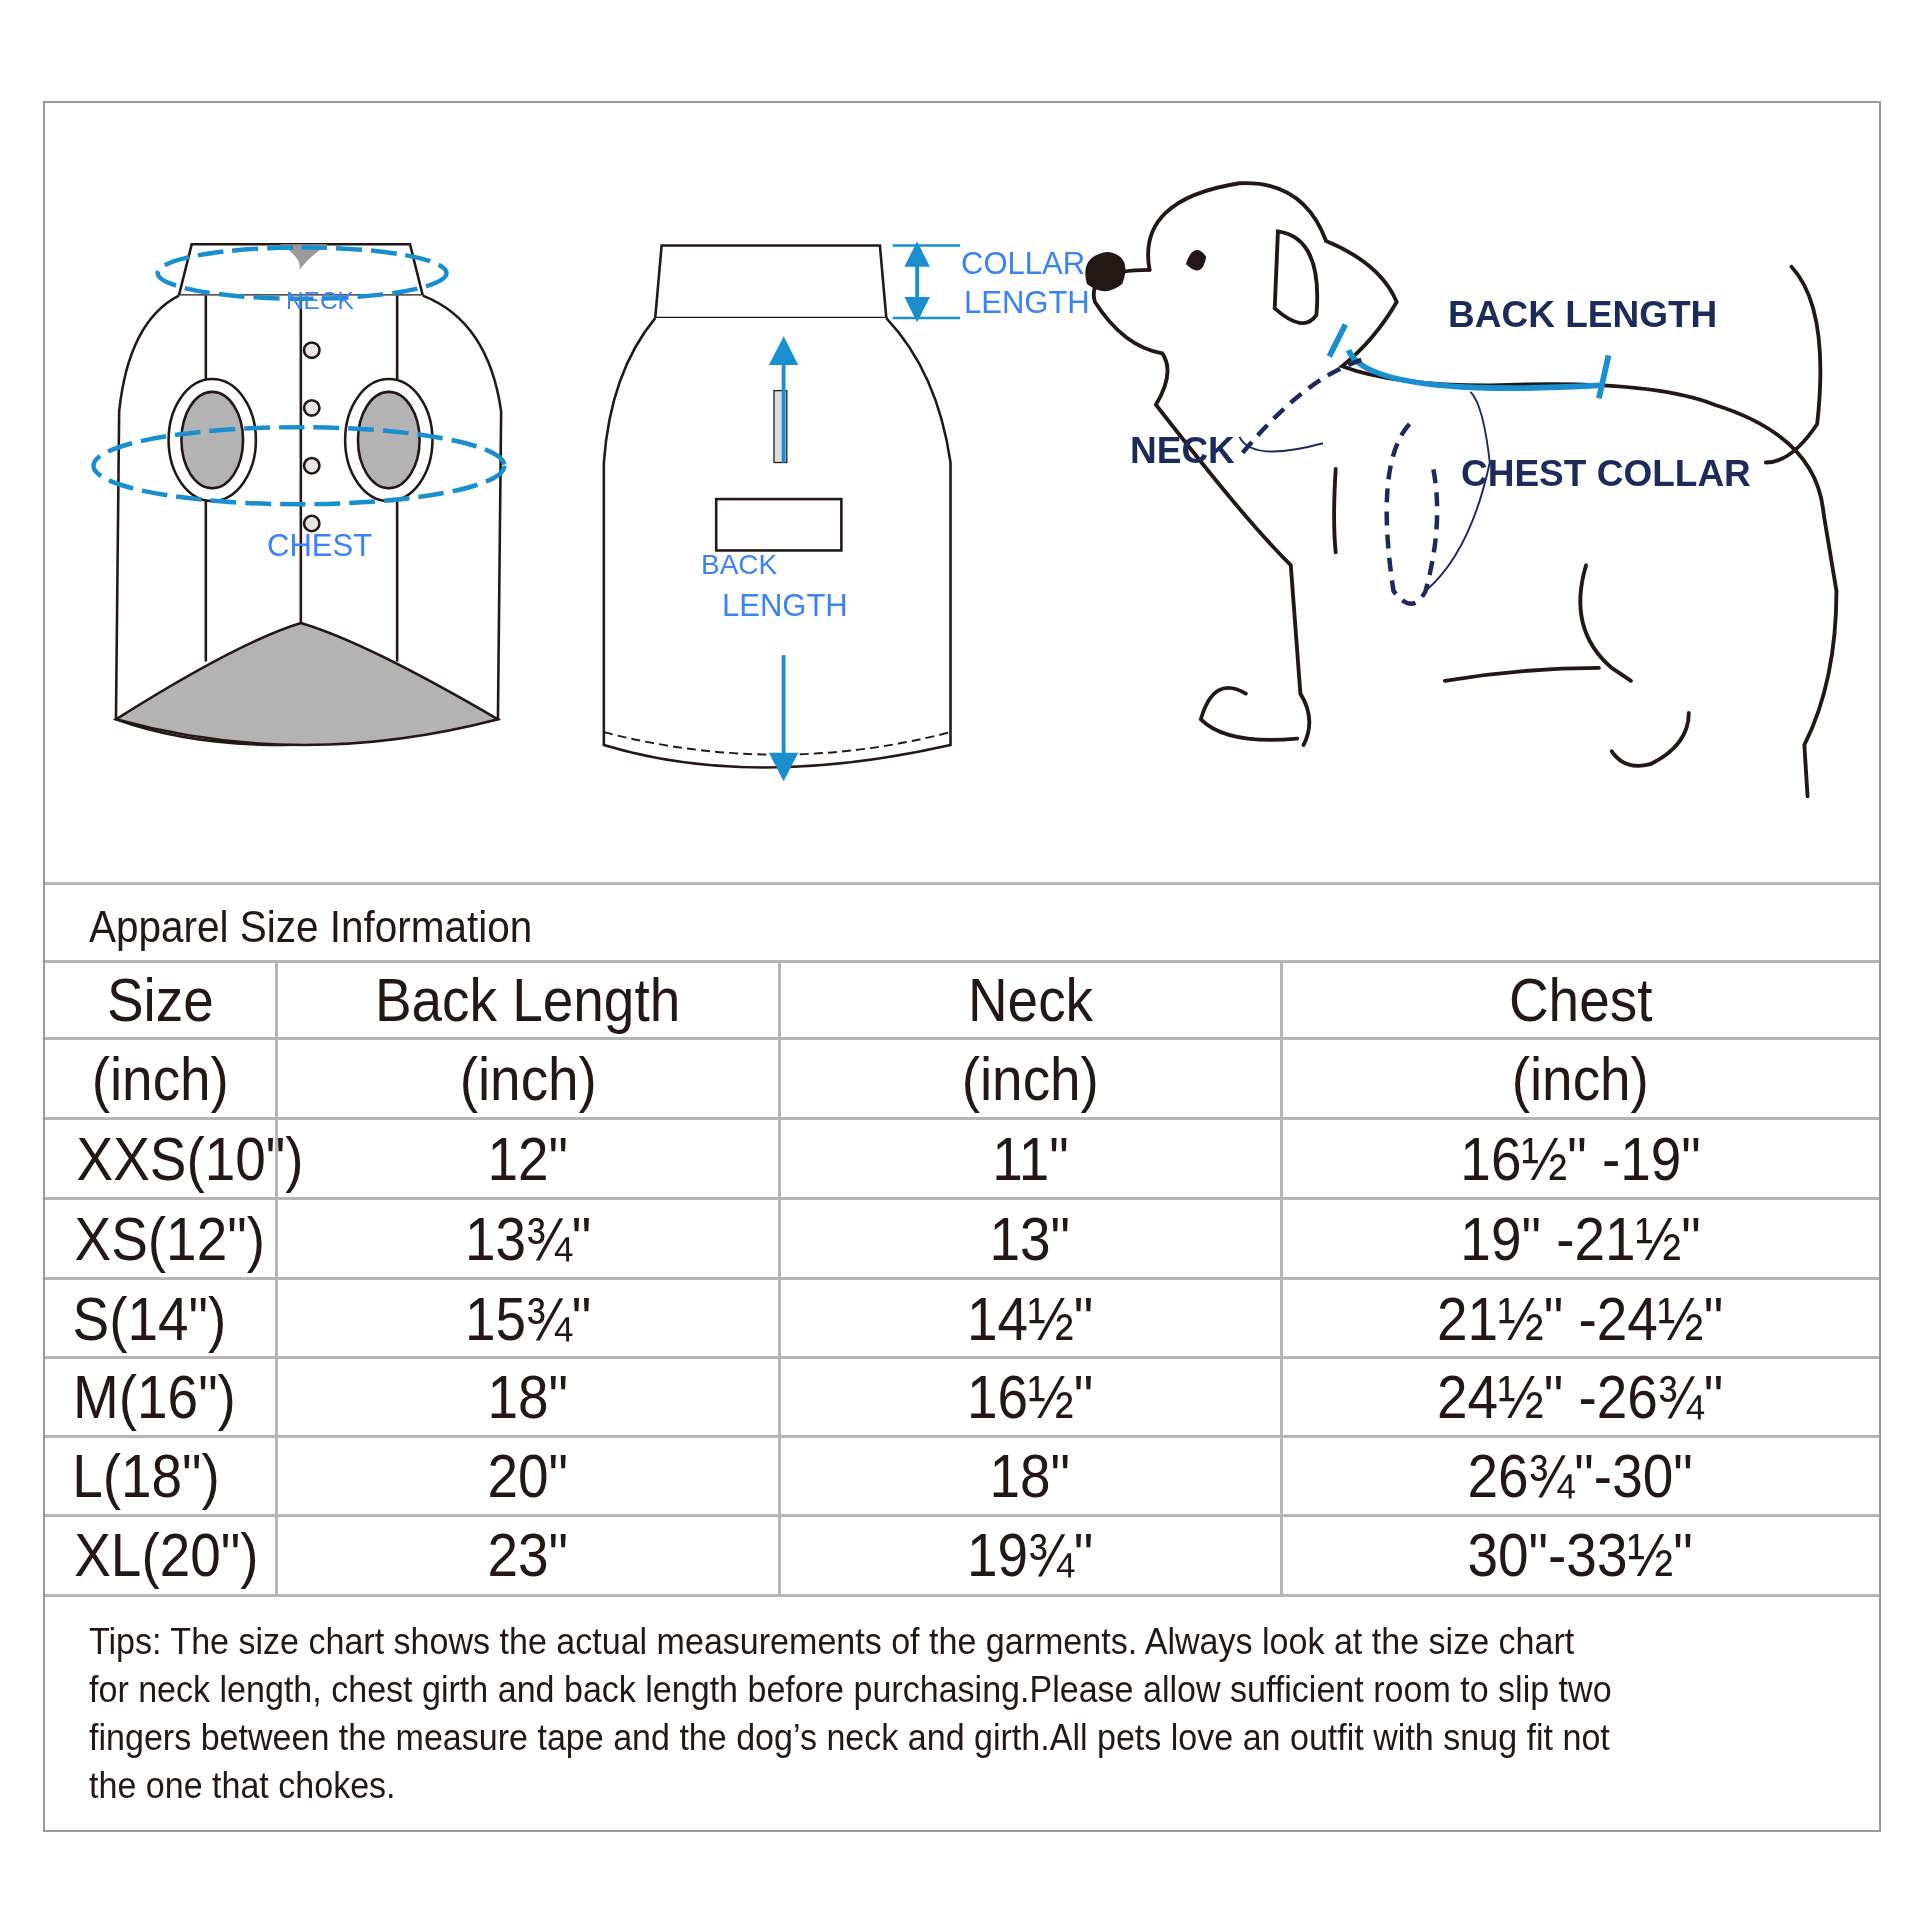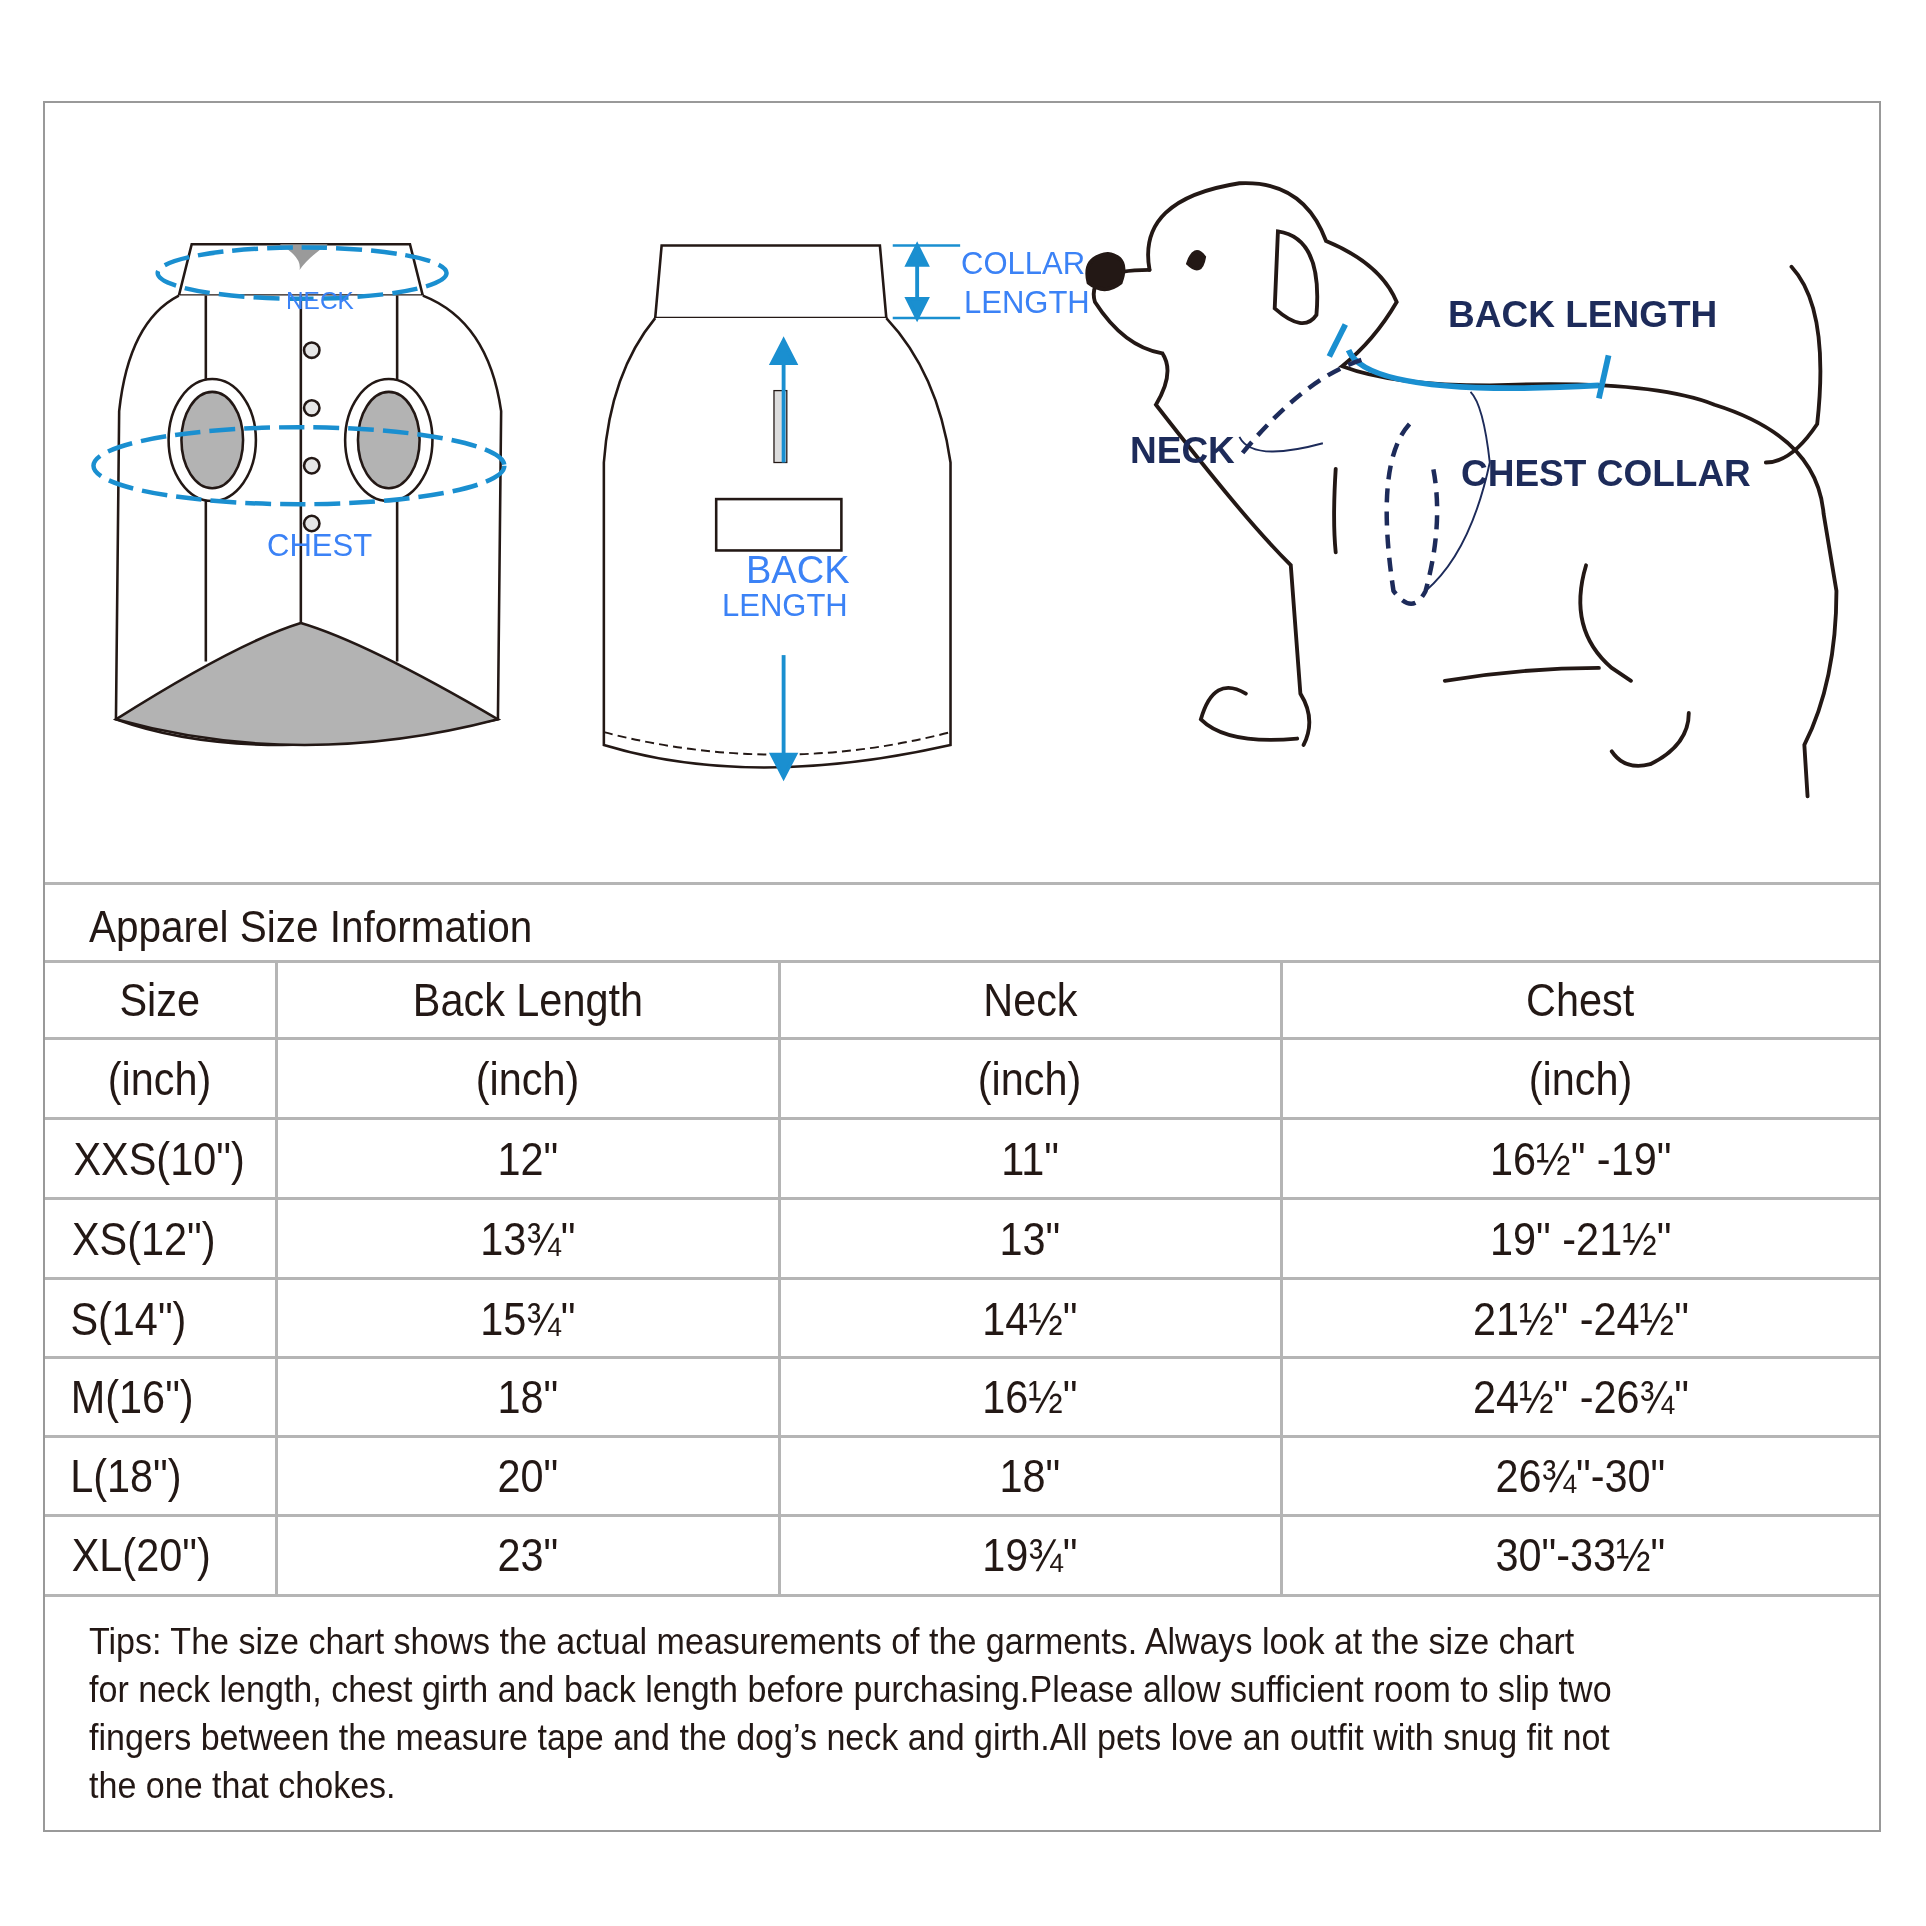--- a/index.html
+++ b/index.html
@@ -2,21 +2,21 @@
 <html style="font-size:10.3px"><head>
 <meta charset="utf-8">
 <style>
   html,body{margin:0;padding:0;background:#fff;}
   body{width:1926px;height:1926px;position:relative;overflow:hidden;font-family:"Liberation Sans",sans-serif;color:#231815;}
   .frame{position:absolute;left:43px;top:101px;width:1838px;height:1731px;border:2.6px solid #999;box-sizing:border-box;}
   .illus{position:absolute;left:0;top:0;width:100%;height:780px;}
   .hline{position:absolute;left:0;width:100%;height:3.2px;background:#b5b5b5;}
   .vline{position:absolute;width:2.6px;background:#b5b5b5;}
   .title{position:absolute;left:44px;top:799px;font-size:44px;transform:scaleX(0.92);transform-origin:left;}
-  .cell{position:absolute;display:flex;align-items:center;justify-content:center;font-size:46px;transform-origin:center;}
+  .cell{position:absolute;display:flex;align-items:center;justify-content:center;font-size:61px;transform-origin:center;}
   .cell span{display:inline-block;transform:scaleX(0.9);}
   .cell.left{justify-content:flex-start;padding-left:19px;box-sizing:border-box;}
   .tips{position:absolute;left:44px;top:1515px;width:1791px;font-size:37px;line-height:48px;}
   .tips span{display:block;transform:scaleX(0.92);transform-origin:left;white-space:nowrap;}
   .lbl-blue{position:absolute;color:#3b82f6;font-size:31px;line-height:1;text-align:center;}
   .lbl-navy{position:absolute;color:#1d2b5a;font-size:37px;font-weight:bold;line-height:1;}
   svg{position:absolute;left:0;top:0;}
 </style>
 </head>
 <body>
@@ -88,21 +88,21 @@
         <path d="M1860 520 Q1880 560 1990 530" stroke="#1d2b5a" stroke-width="3"></path>
         <path d="M2125 500 Q2070 560 2100 760 Q2130 800 2150 760 Q2180 650 2160 560" stroke="#1d2b5a" stroke-width="7" stroke-dasharray="22 14"></path>
         <path d="M2150 760 Q2220 700 2250 560 Q2240 470 2220 450" stroke="#1d2b5a" stroke-width="3"></path>
       </g>
     </svg>
 
     <div class="lbl-blue" style="left:241px;top:186px;font-size:24.4px;">NECK</div>
     <div class="lbl-blue" style="left:222px;top:427px;font-size:31px;">CHEST</div>
     <div class="lbl-blue" style="left:916px;top:145px;font-size:31px;">COLLAR</div>
     <div class="lbl-blue" style="left:919px;top:184px;font-size:31px;">LENGTH</div>
-    <div class="lbl-blue" style="left:701px;top:448px;font-size:38px;">BACK</div>
+    <div class="lbl-blue" style="left:656px;top:448px;font-size:28px;">BACK</div>
     <div class="lbl-blue" style="left:677px;top:487px;font-size:31px;text-align:right;">LENGTH</div>
     <div class="lbl-navy" style="left:1403px;top:193px;">BACK LENGTH</div>
     <div class="lbl-navy" style="left:1085px;top:329px;">NECK</div>
     <div class="lbl-navy" style="left:1416px;top:352px;">CHEST COLLAR</div>
   </div>
 
   <div class="hline" style="top:779px;"></div>
   <div class="hline" style="top:857px;"></div>
   <div class="hline" style="top:934px;"></div>
   <div class="hline" style="top:1014px;"></div>

